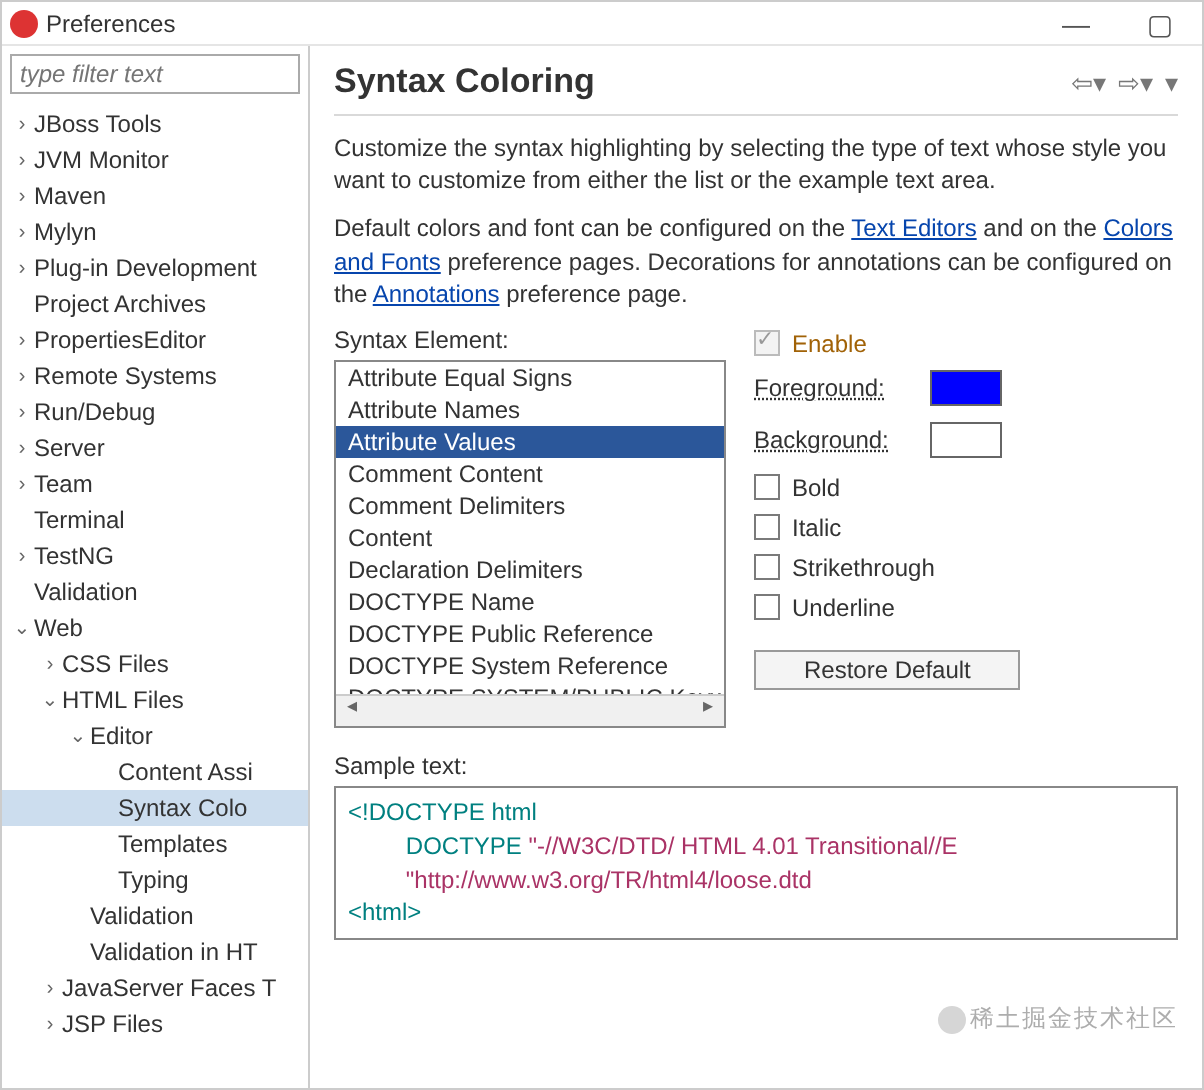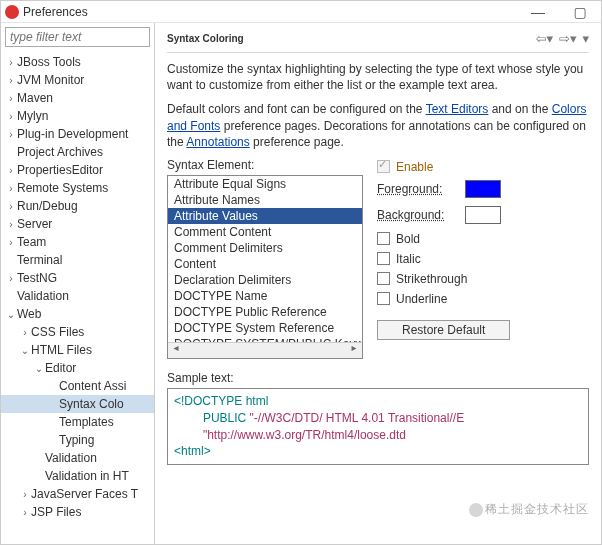--- a/index.html
+++ b/index.html
@@ -12,21 +12,21 @@
 .left { width: 154px; border-right: 1px solid #ccc; overflow: hidden; }
 .filter { margin: 4px; }
 .filter input { width: 100%; padding: 2px 4px; color: #888; font-style: italic; border: 1px solid #aaa; }
 .tree { padding: 2px 0; }
 .tree-row { display: flex; align-items: center; height: 18px; padding-left: 4px; white-space: nowrap; }
 .tree-row.sel { background: #cde; }
 .chevron { width: 12px; text-align: center; color: #666; font-size: 10px; display: inline-block; }
 .indent { display: inline-block; }
 .right { flex: 1; padding: 8px 12px 0 12px; overflow: hidden; position: relative; }
 .heading-row { display: flex; align-items: center; border-bottom: 1px solid #d9d9d9; padding-bottom: 6px; margin-bottom: 8px; }
-.heading-row h2 { font-size: 10px; font-weight: bold; flex: 1; }
+.heading-row h2 { font-size: 17px; font-weight: bold; flex: 1; }
 .nav-arrow { color: #777; font-size: 13px; margin-left: 6px; }
 .desc { margin-bottom: 8px; line-height: 1.35; }
 .desc a { color: #0645ad; text-decoration: underline; }
 .syn-row { display: flex; gap: 14px; }
 .syn-col-l { width: 196px; }
 .syn-col-r { flex: 1; padding-top: 2px; }
 .list-label { margin-bottom: 3px; }
 .listbox { border: 1px solid #888; height: 184px; overflow: hidden; position: relative; }
 .listbox .item { padding: 1px 6px; white-space: nowrap; }
 .listbox .item.sel { background: #2b579a; color: #fff; }
@@ -263,20 +263,20 @@
             <span class="chk"></span>
             <span>Underline</span>
           </div>
         <span class="btn">Restore Default</span>
       </div>
     </div>
 
     <div class="sample-label">Sample text:</div>
     <div class="sample">
       <span class="t-doctype">&lt;!DOCTYPE </span><span class="t-doctype">html</span><br>
-      &nbsp;&nbsp;&nbsp;&nbsp;<span class="t-doctype">PUBLIC</span><span class="t-kw"> "-//W3C/DTD/ HTML 4.01 Transitional//E</span><br>
+      &nbsp;&nbsp;&nbsp;&nbsp;<span class="t-doctype">DOCTYPE</span><span class="t-kw"> "-//W3C/DTD/ HTML 4.01 Transitional//E</span><br>
       &nbsp;&nbsp;&nbsp;&nbsp;<span class="t-kw">"http://www.w3.org/TR/html4/loose.dtd</span><br>
       <span class="t-doctype">&lt;html&gt;</span>
     </div>
   </div>
 </div>
 
 <div class="watermark"><span class="wm-icon"></span><span>稀土掘金技术社区</span></div>
 
 </body></html>

